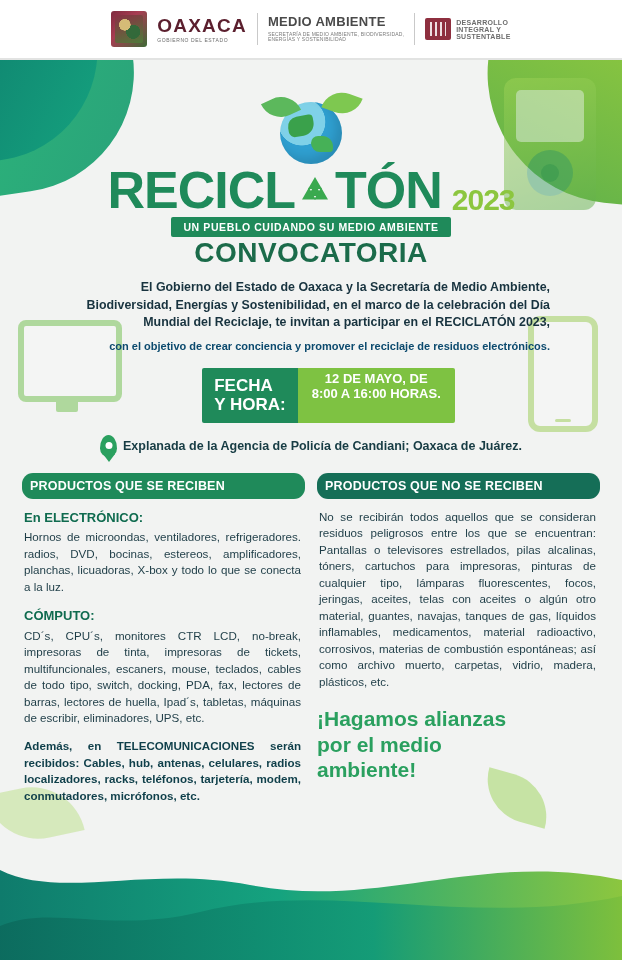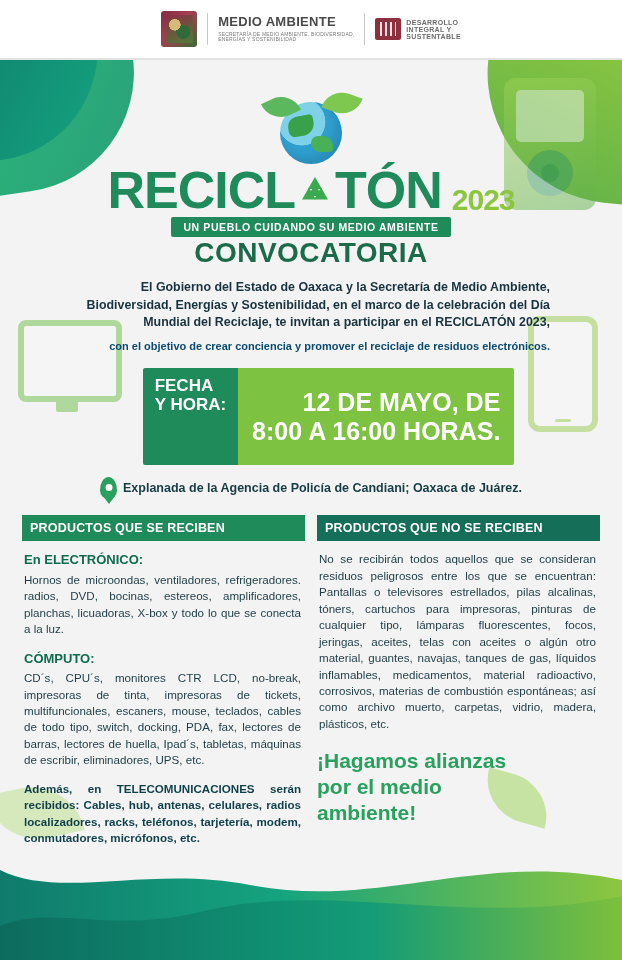--- a/index.html
+++ b/index.html
@@ -223,22 +223,22 @@
   
   .fecha-row{
     position:relative;z-index:10;display:flex;justify-content:center;align-items:stretch;
     margin-top:14px;
   }
   .fecha-label{
     background:#1f8a5a;color:#fff;font-weight:bold;font-size:17px;line-height:1.15;
     padding:8px 12px;text-align:left;border-radius:2px 0 0 2px;margin-left:35px;
   }
   .fecha-value{
-    background:#7ec242;color:#ffffff;font-weight:bold;font-size:25px;line-height:1.15;
-    padding:20px 14px;text-align:right;border-radius:0 2px 2px 0;
+    background:#7ec242;color:#ffffff;font-weight:bold;font-size:13px;line-height:1.15;
+    padding:4px 14px;text-align:center;border-radius:0 2px 2px 0;
   }
   .place-row{
     position:relative;z-index:10;display:flex;justify-content:center;align-items:center;gap:6px;
     margin-top:12px;font-size:12.5px;font-weight:bold;color:#173c44;
   }
   .pin{
     width:17px;height:22px;background:#2aa05f;border-radius:50% 50% 50% 50%/60% 60% 40% 40%;
     position:relative;flex:0 0 auto;
   }
   .pin::after{
@@ -251,21 +251,21 @@
     border-top:8px solid #2aa05f;
   }
 
   
   .cols{
     position:relative;z-index:10;display:flex;gap:12px;margin:16px 22px 0;
   }
   .col{flex:1;min-width:0;}
   .col-head{
     background:#1f8a5a;color:#fff;font-weight:bold;font-size:12.5px;
-    padding:6px 8px;letter-spacing:.2px;
+    padding:6px 8px;letter-spacing:.2px;border-radius:11px;
   }
   .col-head.dark{background:#156e57;}
   .col-body{
     padding:10px 4px 0 2px;font-size:11.6px;line-height:1.42;color:#1d3c46;
     text-align:justify;
   }
   .sub{
     font-weight:bold;color:#0f6b4f;font-size:13px;display:block;margin-bottom:2px;
   }
   .blk{margin-bottom:12px;}
@@ -274,20 +274,24 @@
     margin-top:16px;font-size:21px;font-weight:bold;color:#2aa05f;line-height:1.22;
   }
 </style>
 </head>
 <body>
 
 <div class="poster">
 
   <div class="header">
     <div class="seal"></div>
+    <div class="oax">
+      <span class="big">OAXACA</span>
+      <span class="small">GOBIERNO DEL ESTADO</span>
+    </div>
     <div class="vdiv"></div>
     <div class="ma">
       <span class="t1">MEDIO AMBIENTE</span>
       <span class="t2">SECRETARÍA DE MEDIO AMBIENTE, BIODIVERSIDAD,</span>
       <span class="t3">ENERGÍAS Y SOSTENIBILIDAD</span>
     </div>
     <div class="vdiv"></div>
     <div class="devblock">
       <div class="devmark"></div>
       <div class="dev">

